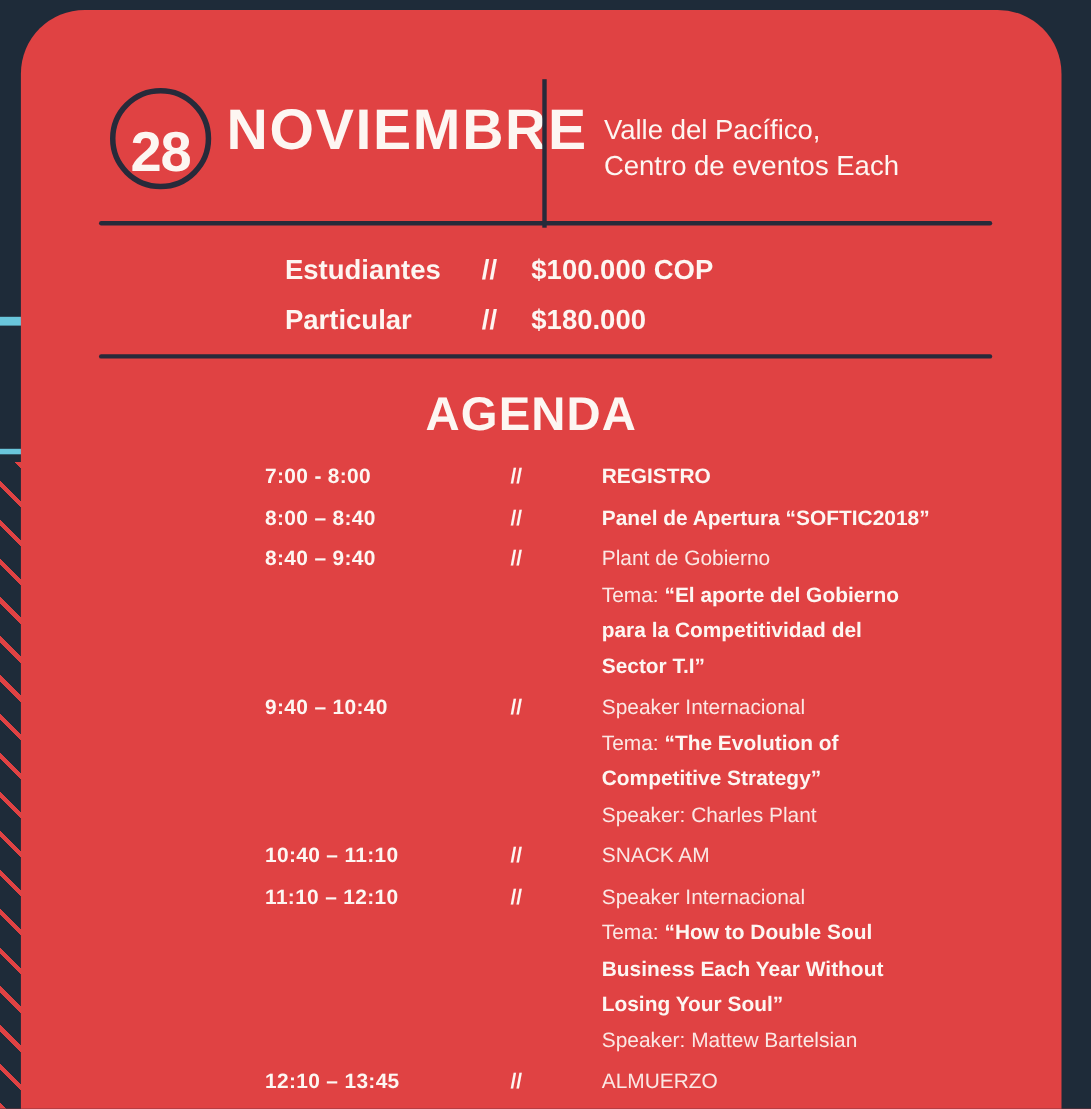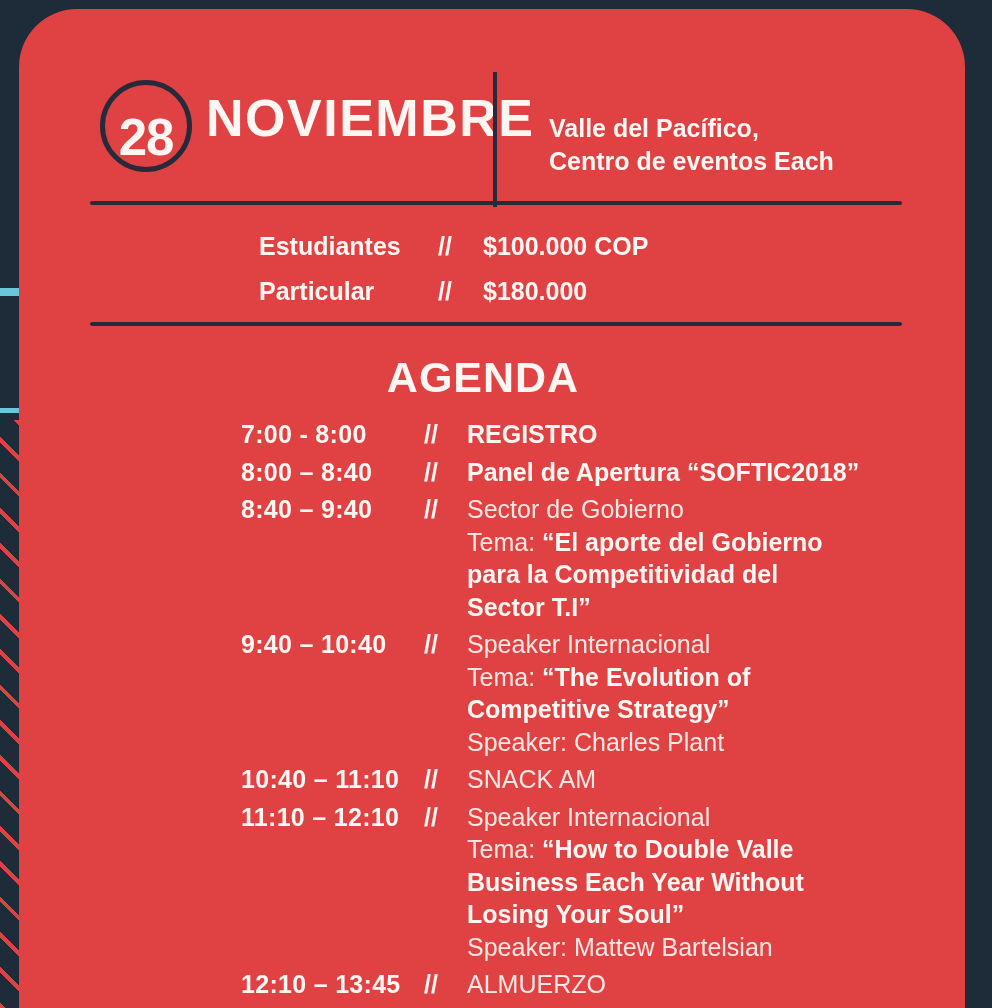--- a/index.html
+++ b/index.html
@@ -30,43 +30,43 @@
     display: flex; align-items: flex-end; justify-content: center;
   }
   .day { font-size: 51px; font-weight: 700; color: #fdf6f2; letter-spacing: -1px; }
   .month {
     position: absolute; left: 187px; top: 63px; height: 92px;
     display: flex; align-items: center;
     font-size: 52px; font-weight: 700; letter-spacing: 1.5px; color: #fdf6f2;
   }
   .v-divider { position: absolute; left: 474px; top: 63px; width: 4px; height: 135px; background: #272a3a; }
   .venue {
-    position: absolute; left: 530px; top: 103px;
-    font-size: 25px; font-weight: 700; line-height: 33px; color: #fdf6f2;
+    position: absolute; left: 530px; top: 93px;
+    font-size: 25px; font-weight: 400; line-height: 33px; color: #fdf6f2;
   }
   .hr { position: absolute; left: 71px; width: 812px; height: 4px; background: #272a3a; border-radius: 2px; }
   .hr1 { top: 192px; }
   .hr2 { top: 313px; }
   .pricing { position: absolute; left: 222px; top: 224px; }
   .price-row {
     display: grid; grid-template-columns: 179px 45px auto;
     font-size: 25px; font-weight: 700; color: #fdf6f2;
     line-height: 26px; margin-bottom: 19px; margin-left: 18px;
   }
   .agenda-title {
     position: absolute; left: 0; right: 18px; top: 347px;
     text-align: center; font-size: 43px; font-weight: 700;
     letter-spacing: 1px; color: #fdf6f2; line-height: 1;
   }
   .agenda-list { position: absolute; left: 222px; top: 409px; width: 700px; }
   .agenda-item {
     display: grid; grid-template-columns: 177px 49px auto;
     align-items: start;
     margin-bottom: 5px;
-    font-size: 25px; line-height: 32.5px; color: #fdf6f2;
+    font-size: 19px; line-height: 32.5px; color: #fdf6f2; gap: 40px;
   }
   .a-time { font-weight: 700; letter-spacing: 0.3px; }
   .a-sep  { font-weight: 700; padding-left: 6px; }
   .desc-line { white-space: pre-wrap; }
   .desc-line .b { font-weight: 700; }
   .desc-line .r { font-weight: 400; opacity: 0.92; }
 </style>
 </head>
 <body>
 
@@ -114,21 +114,21 @@
     <span class="a-sep">//</span>
     <div class="a-desc">
           <div class="desc-line"><span class="b">Panel de Apertura “SOFTIC2018”</span></div>
         </div>
   </div>
 
   <div class="agenda-item">
     <span class="a-time">8:40 – 9:40</span>
     <span class="a-sep">//</span>
     <div class="a-desc">
-          <div class="desc-line"><span class="r">Sector de Gobierno</span></div>
+          <div class="desc-line"><span class="r">Plant de Gobierno</span></div>
           <div class="desc-line"><span class="r">Tema: </span><span class="b">“El aporte del Gobierno</span></div>
           <div class="desc-line"><span class="b">para la Competitividad del</span></div>
           <div class="desc-line"><span class="b">Sector T.I”</span></div>
         </div>
   </div>
 
   <div class="agenda-item">
     <span class="a-time">9:40 – 10:40</span>
     <span class="a-sep">//</span>
     <div class="a-desc">
@@ -145,21 +145,21 @@
     <div class="a-desc">
           <div class="desc-line"><span class="r">SNACK AM</span></div>
         </div>
   </div>
 
   <div class="agenda-item">
     <span class="a-time">11:10 – 12:10</span>
     <span class="a-sep">//</span>
     <div class="a-desc">
           <div class="desc-line"><span class="r">Speaker Internacional</span></div>
-          <div class="desc-line"><span class="r">Tema: </span><span class="b">“How to Double Valle</span></div>
+          <div class="desc-line"><span class="r">Tema: </span><span class="b">“How to Double Soul</span></div>
           <div class="desc-line"><span class="b">Business Each Year Without</span></div>
           <div class="desc-line"><span class="b">Losing Your Soul”</span></div>
           <div class="desc-line"><span class="r">Speaker: Mattew Bartelsian</span></div>
         </div>
   </div>
 
   <div class="agenda-item">
     <span class="a-time">12:10 – 13:45</span>
     <span class="a-sep">//</span>
     <div class="a-desc">

